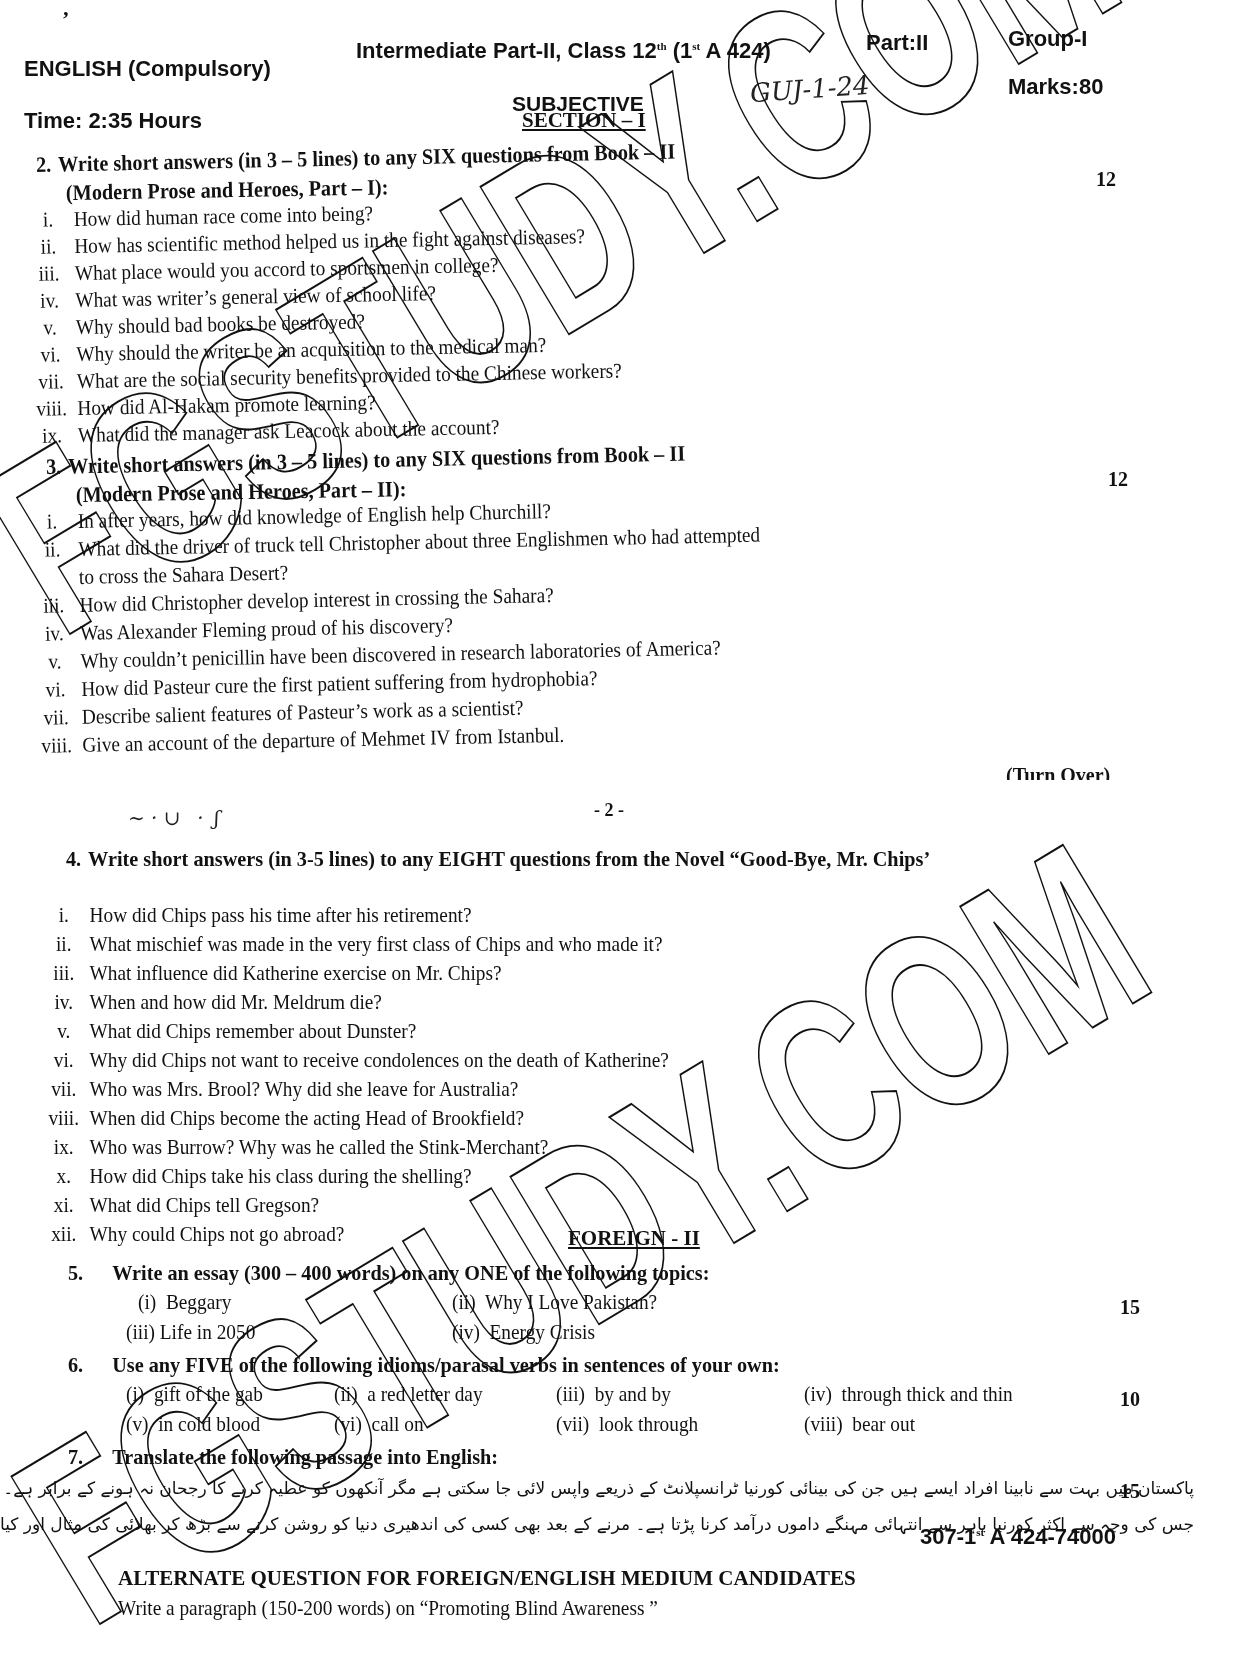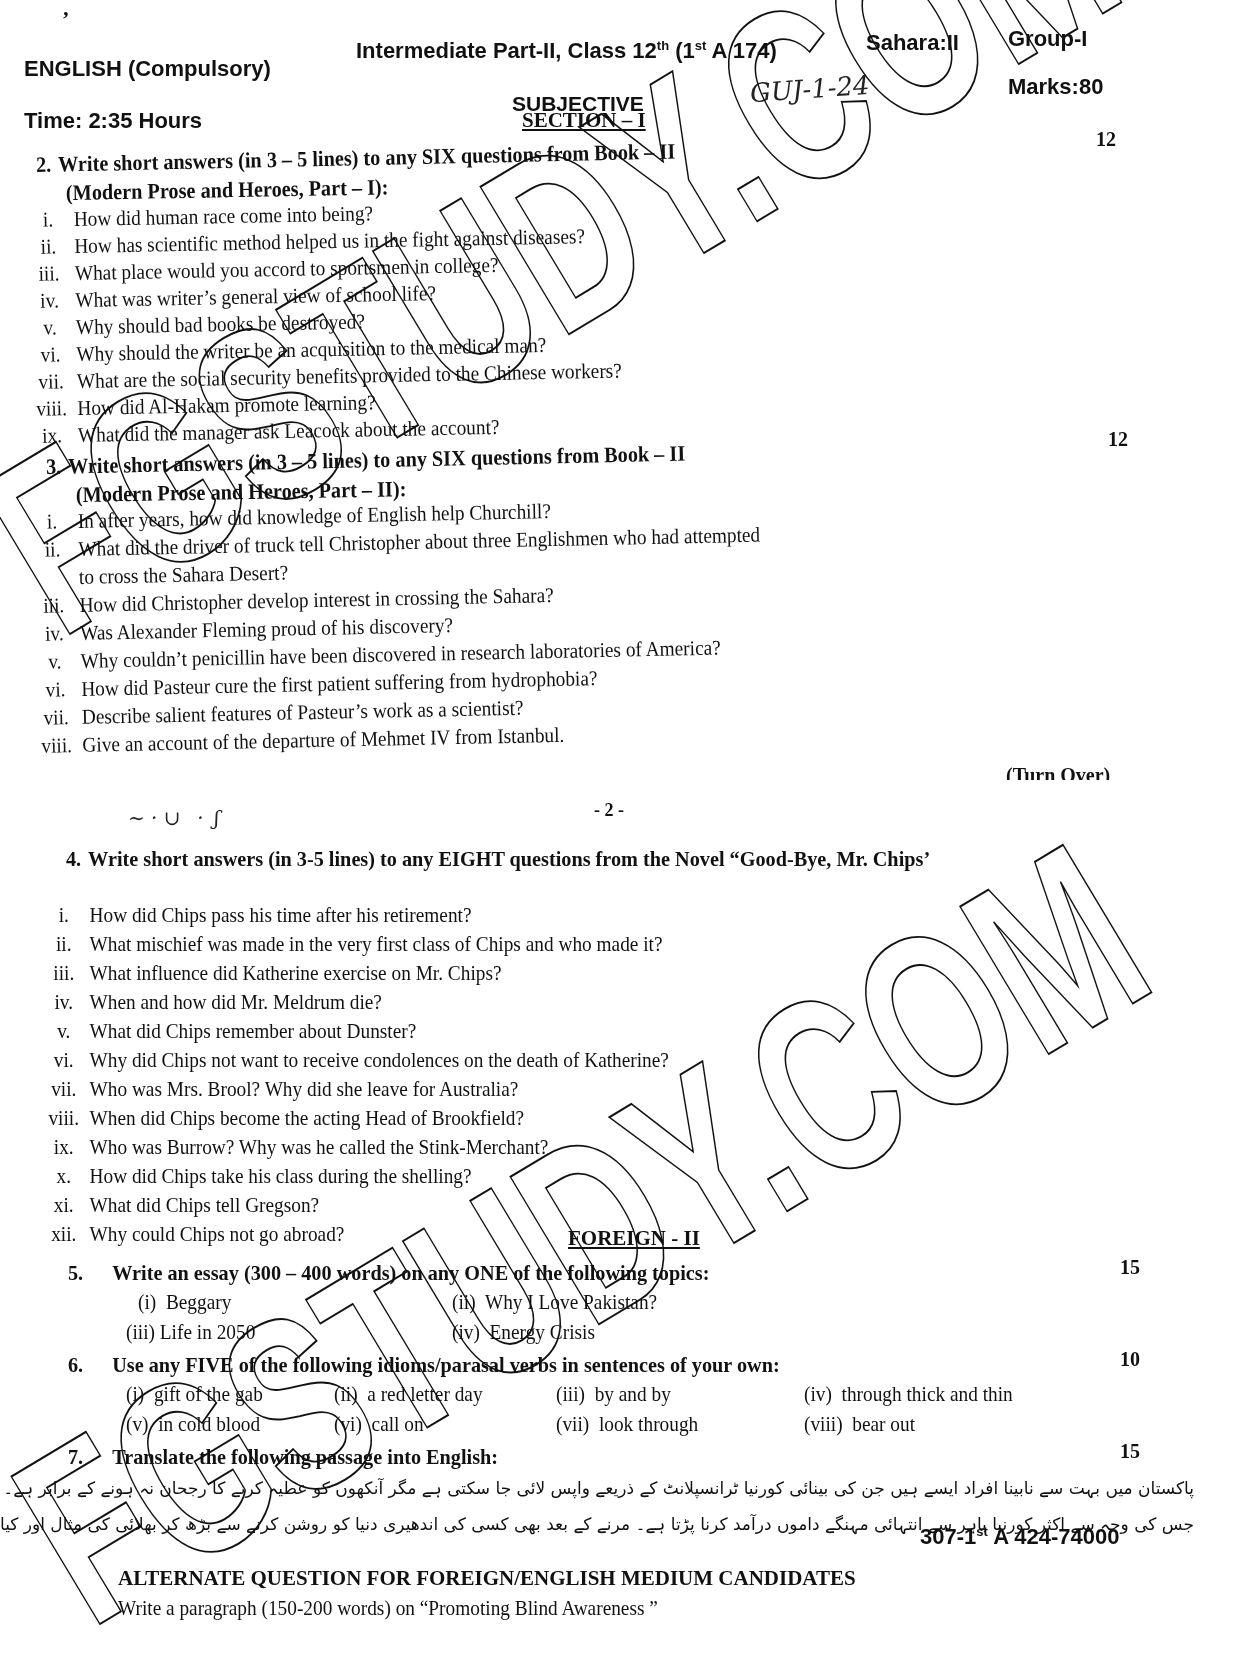--- a/index.html
+++ b/index.html
@@ -2,46 +2,46 @@
 <html><head>
 <meta charset="utf-8">
 <style>
   html, body { margin: 0; padding: 0; background: #ffffff; }
   body {
     width: 1250px; height: 1657px; position: relative; overflow: hidden;
     font-family: "Liberation Serif", serif; color: #111;
   }
   .abs { position: absolute; white-space: nowrap; }
   .hdr { font-family: "Liberation Sans", sans-serif; font-weight: bold; font-size: 22px; }
-  .hdr sup { font-size: 13px; }
+  .hdr sup { font-size: 11px; font-family: Liberation Serif, serif; }
   .underline { text-decoration: underline; }
-  .mark { font-family: "Liberation Serif", serif; font-weight: bold; font-size: 20px; }
+  .mark { font-family: "Liberation Serif", serif; font-weight: bold; font-size: 20px; margin-top: 40px; }
   .q-head { font-weight: bold; font-size: 22px; }
   .q-num { display: inline-block; width: 24px; }
   .item { font-size: 21px; }
   .item .roman { display: inline-block; width: 56px; text-align: center; }
   .narrow { font-family: "Liberation Serif", serif; transform: scaleX(0.92); transform-origin: left center; }
   .opts { font-size: 21px; }
   .urdu { font-family: "DejaVu Sans", sans-serif; font-size: 17px; direction: rtl; text-align: center; }
   .handwriting { font-family: "DejaVu Serif", serif; font-style: italic; font-size: 26px; color: #222; }
   .watermark { position: absolute; pointer-events: none; }
   .watermark text { font-family: "Liberation Sans", sans-serif; font-weight: bold; fill: none; stroke: #111; stroke-width: 2; }
 </style>
 </head>
 <body>
 
 <div class="abs" style="left:62px;top:6px;font-size:22px;font-weight:bold;">’</div>
 
 <div class="abs hdr" style="left:24px;top:56px;">ENGLISH (Compulsory)</div>
 <div class="abs hdr" style="left:24px;top:108px;">Time: 2:35 Hours</div>
 
 <div class="abs hdr" style="left:356px;top:38px;">
-  <span>Intermediate Part-II, Class 12</span><sup>th</sup><span> (1</span><sup>st</sup><span> A 174)</span>
+  <span>Intermediate Part-II, Class 12</span><sup>th</sup><span> (1</span><sup>st</sup><span> A 424)</span>
 </div>
-<div class="abs hdr" style="left:866px;top:30px;">Sahara:II</div>
+<div class="abs hdr" style="left:866px;top:30px;">Part:II</div>
 <div class="abs hdr" style="left:1008px;top:26px;">Group-I</div>
 <div class="abs hdr" style="left:1008px;top:74px;">Marks:80</div>
 <div class="abs hdr" style="left:512px;top:92px;font-size:21px;">SUBJECTIVE</div>
 <div class="abs handwriting" style="left:750px;top:74px;transform:rotate(-4deg);">GUJ-1-24</div>
 
 <div class="abs underline" style="left:522px;top:108px;font-size:21px;font-weight:bold;">SECTION – I</div>
 
 <div class="abs mark" style="left:1096px;top:128px;">12</div>
 <div class="abs q-head narrow" style="left:36px;top:152px;transform:rotate(-1.2deg) scaleX(0.92);">
   <span class="q-num">2.</span><span>Write short answers (in 3 – 5  lines) to any SIX questions from Book – II</span>

